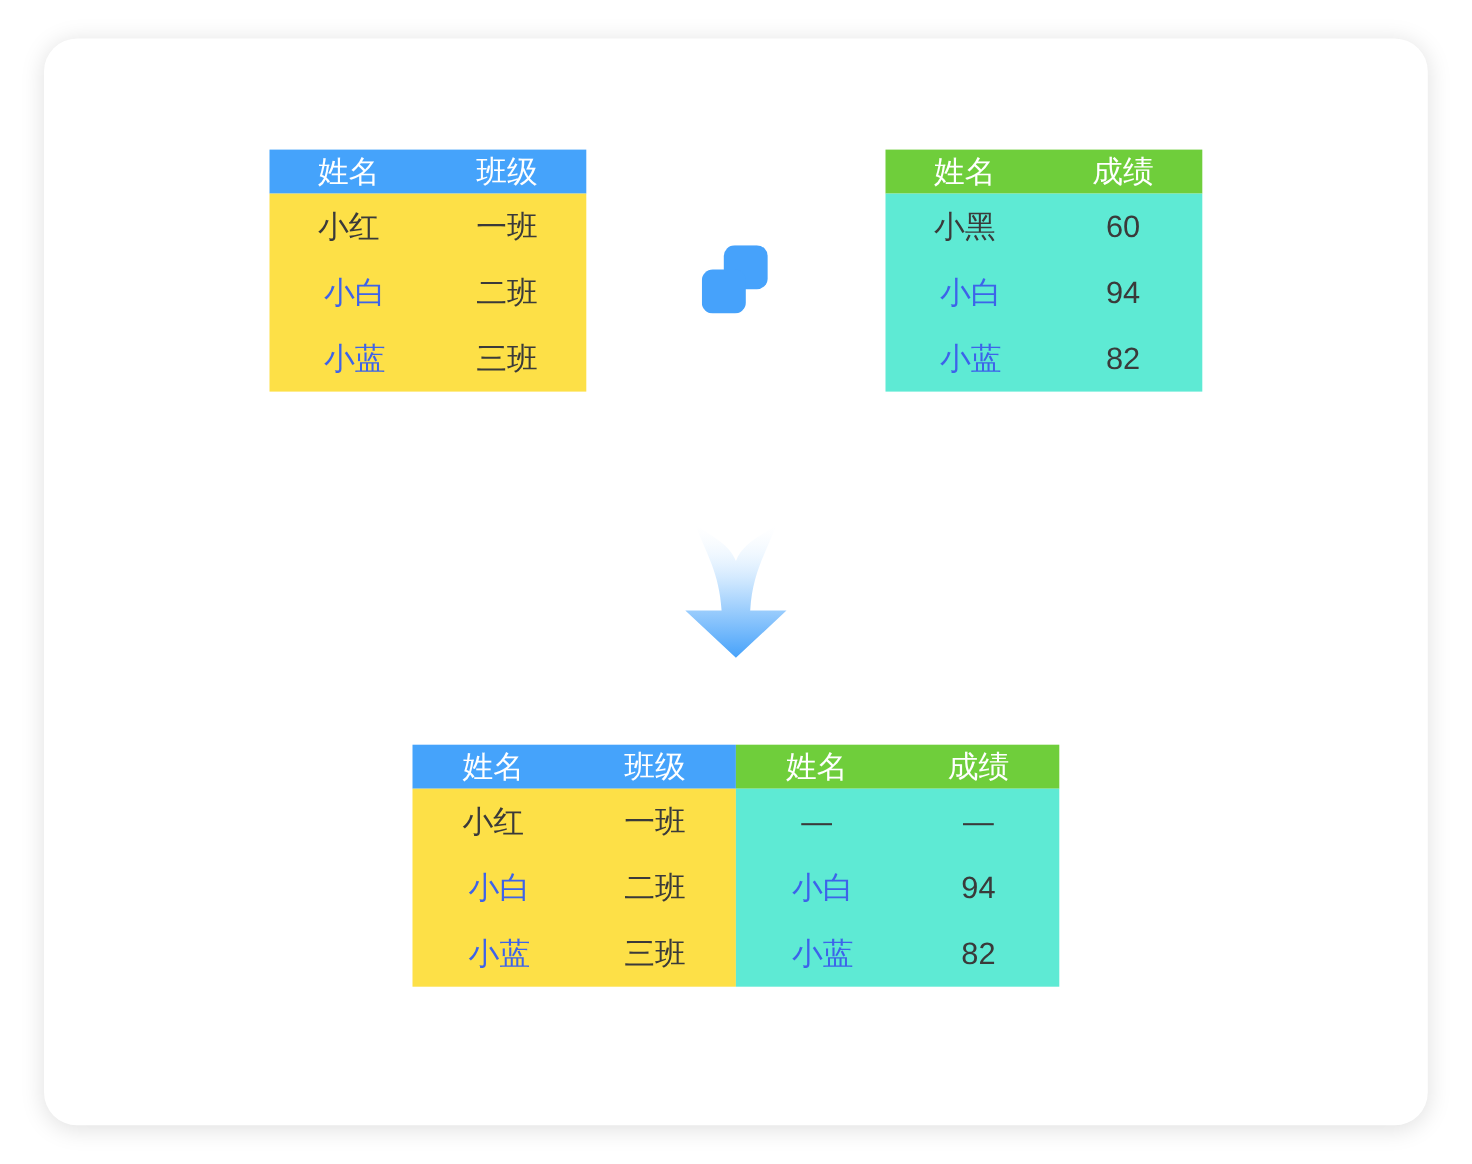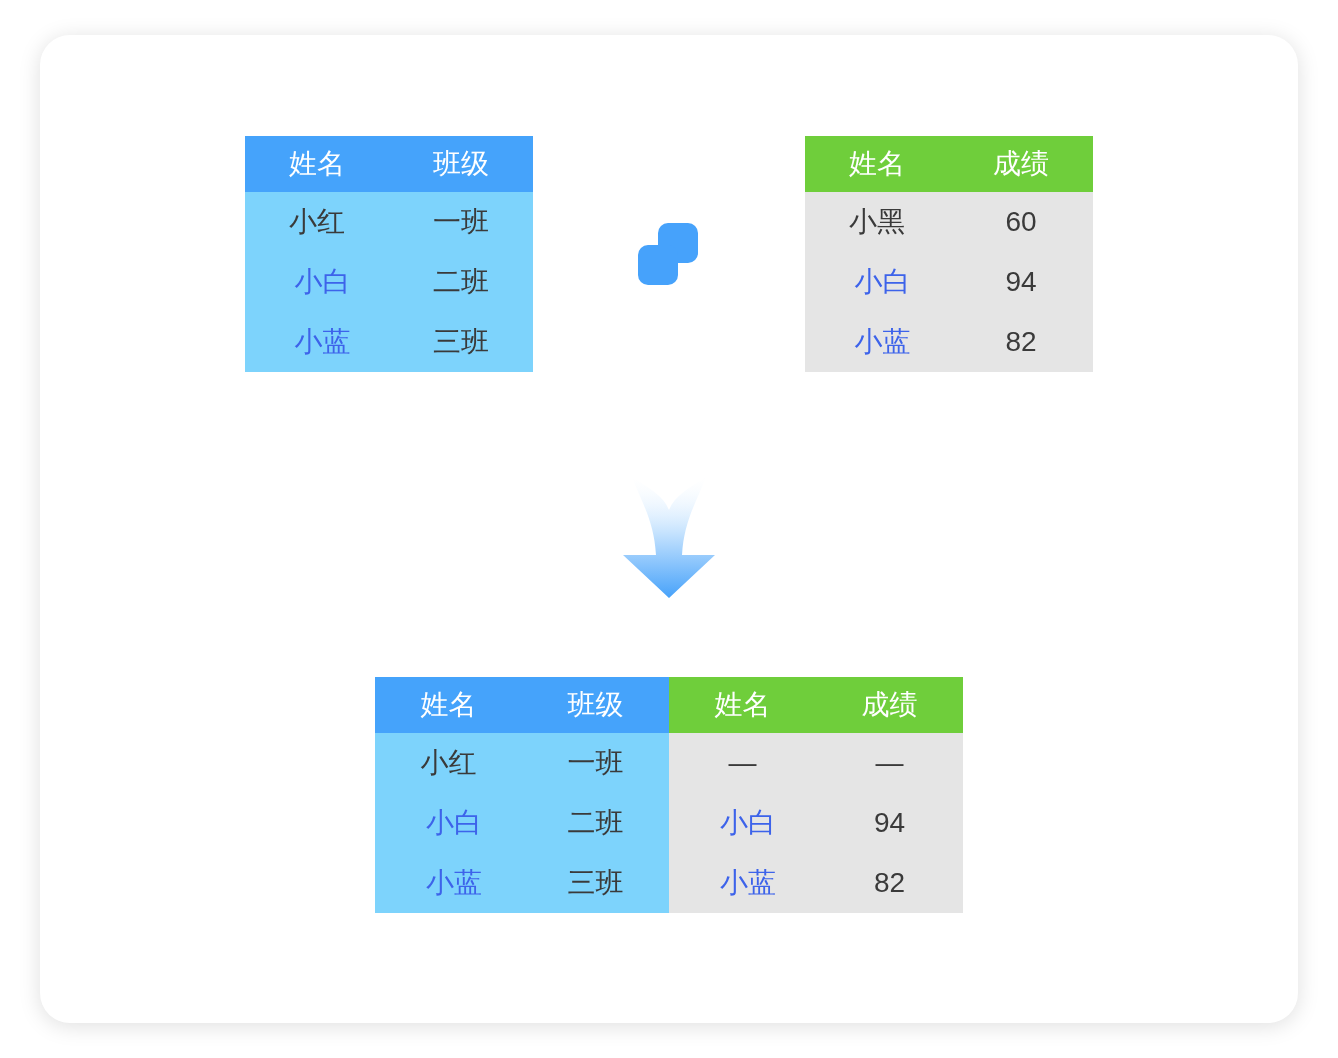--- a/index.html
+++ b/index.html
@@ -5,29 +5,29 @@
   * { margin:0; padding:0; box-sizing:border-box; }
   html,body { width:1338px; height:1058px; background:#ffffff; font-family:"Liberation Sans","DejaVu Sans",sans-serif; }
   .stage { position:relative; width:1338px; height:1058px; overflow:hidden; }
   .card {
     position:absolute; left:40px; top:35px; width:1258px; height:988px;
     background:#ffffff; border-radius:30px;
     box-shadow:0 3px 22px rgba(0,0,0,0.13);
   }
   .tbl { position:absolute; }
   .thead {
-    display:grid; grid-template-columns:1fr 1fr; height:56px;
+    display:grid; grid-template-columns:1fr 1fr; height:40px;
     align-items:center; text-align:center;
     color:#ffffff; font-size:28px; font-weight:400;
   }
   .thead.blue  { background:#45a3fb; }
   .thead.green { background:#6fce3b; }
   .tbody { display:block; }
-  .tbody.blue  { background:#7dd3fc; }
-  .tbody.green { background:#e5e5e5; }
+  .tbody.blue  { background:#fde047; }
+  .tbody.green { background:#5eead4; }
   .tr { display:grid; grid-template-columns:1fr 1fr; height:60px; align-items:center; text-align:center; }
   .td { font-size:28px; color:#3a3a3a; }
   .td.hl { color:#3d63ea;padding-left:11px; }
   .halves { display:flex; }
   .half { width:294px; }
   .icon-wrap { position:absolute; }
 </style>
 </head>
 <body>
 

